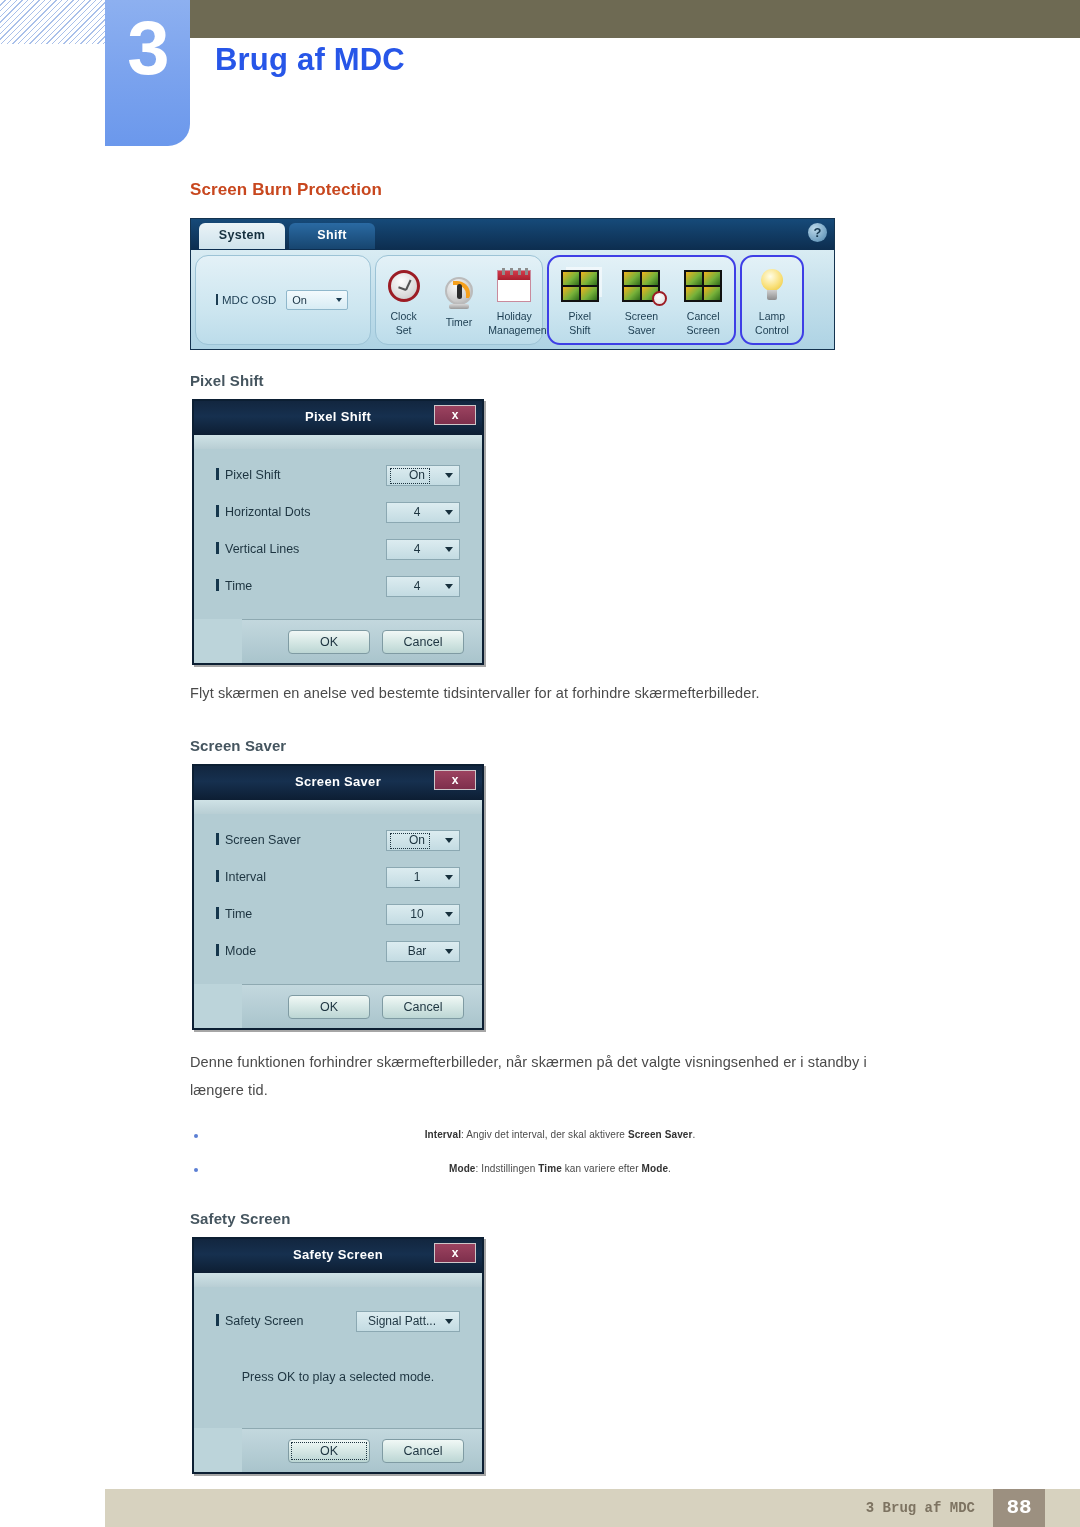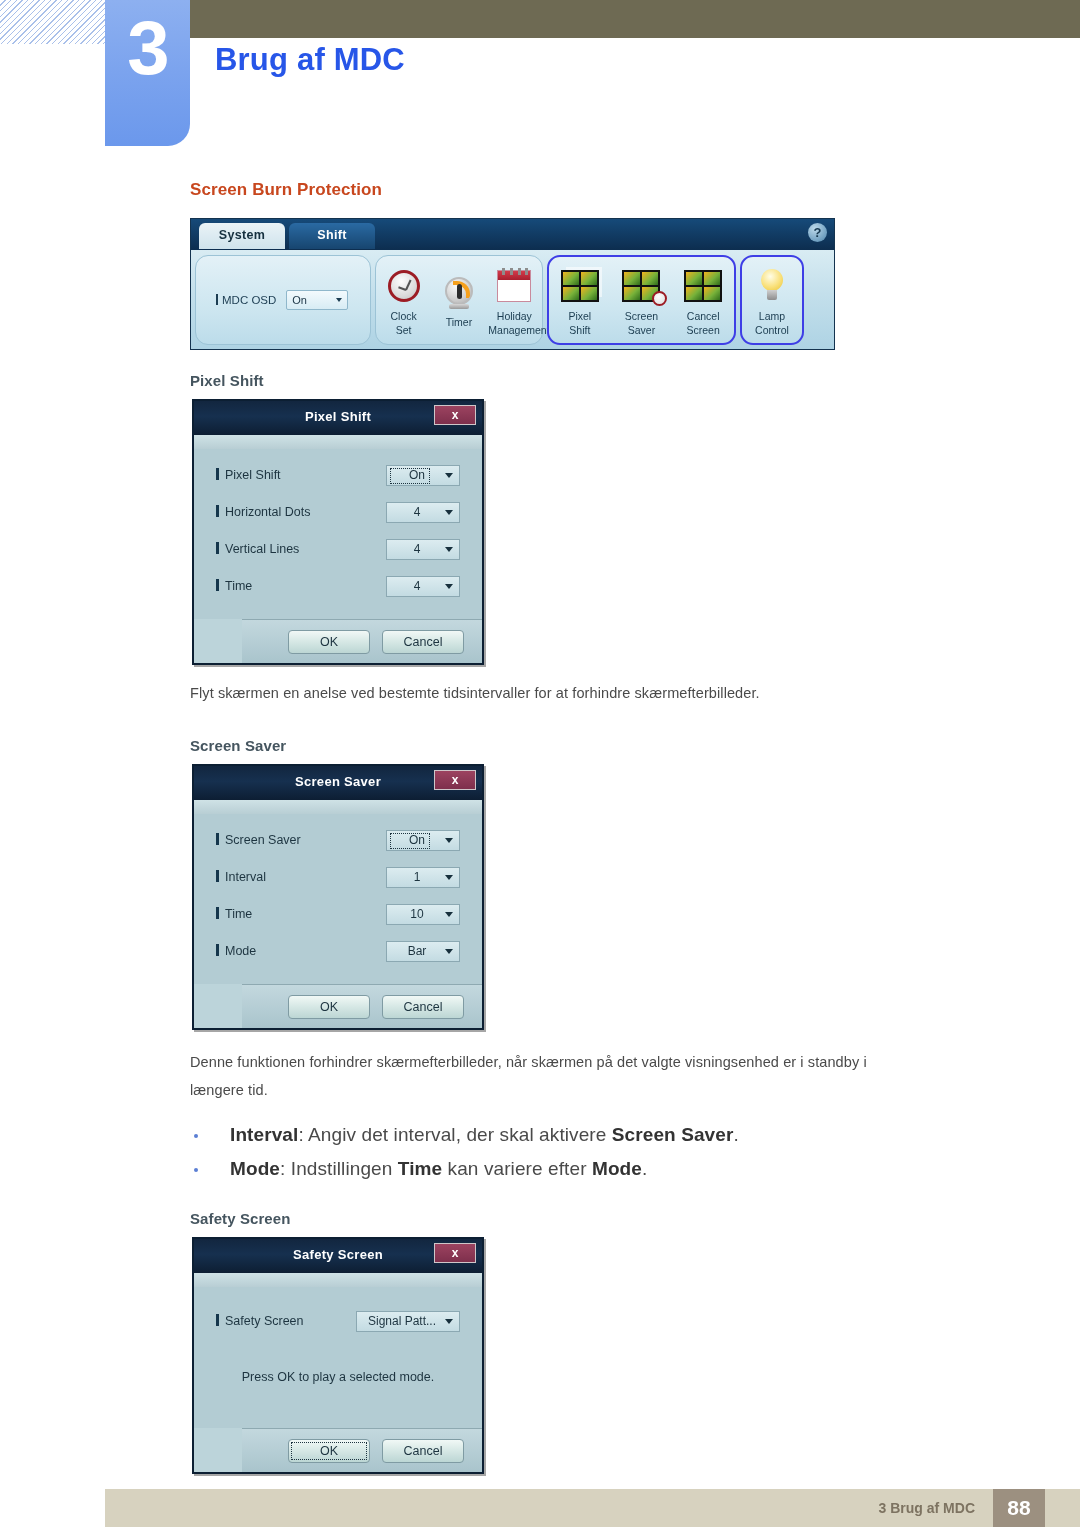--- a/index.html
+++ b/index.html
@@ -75,26 +75,27 @@
   }
   p.body-text {
     font-size: 14.5px;
     color: #4a4a4a;
     line-height: 28px;
     margin: 0;
     letter-spacing: 0.1px;
   }
   ul.bullets { list-style: none; margin: 14px 0 0 0; }
   ul.bullets li {
-    font-size: 19px;
+    font-size: 10px;
     color: #4a4a4a;
     line-height: 34px;
     padding-left: 40px;
     position: relative;
     letter-spacing: 0.1px;
+    text-align: center;
   }
   ul.bullets li::before {
     content: "";
     position: absolute;
     left: 4px; top: 16px;
     width: 4px; height: 4px;
     border-radius: 50%;
     background: #5b7fd4;
   }
   .b { font-weight: bold; color: #333; }
@@ -280,20 +281,21 @@
   .btn.focus::after {
     content:""; position:absolute; left:2px; top:2px; right:2px; bottom:2px;
     border: 1px dotted #1d3440;
   }
 
   
   .footer-bar {
     position: absolute; left: 105px; bottom: 0;
     width: 975px; height: 38px;
     background: #d7d2bf;
+    font-family: Liberation Mono, monospace;
   }
   .footer-text {
     position: absolute; right: 105px; top: 11px;
     font-size: 14px; font-weight: bold; color: #7d7361;
   }
   .page-box {
     position: absolute; right: 35px; top: 0;
     width: 52px; height: 38px;
     background: #9c9080;
     color: #ffffff; font-size: 21px; font-weight: bold;

